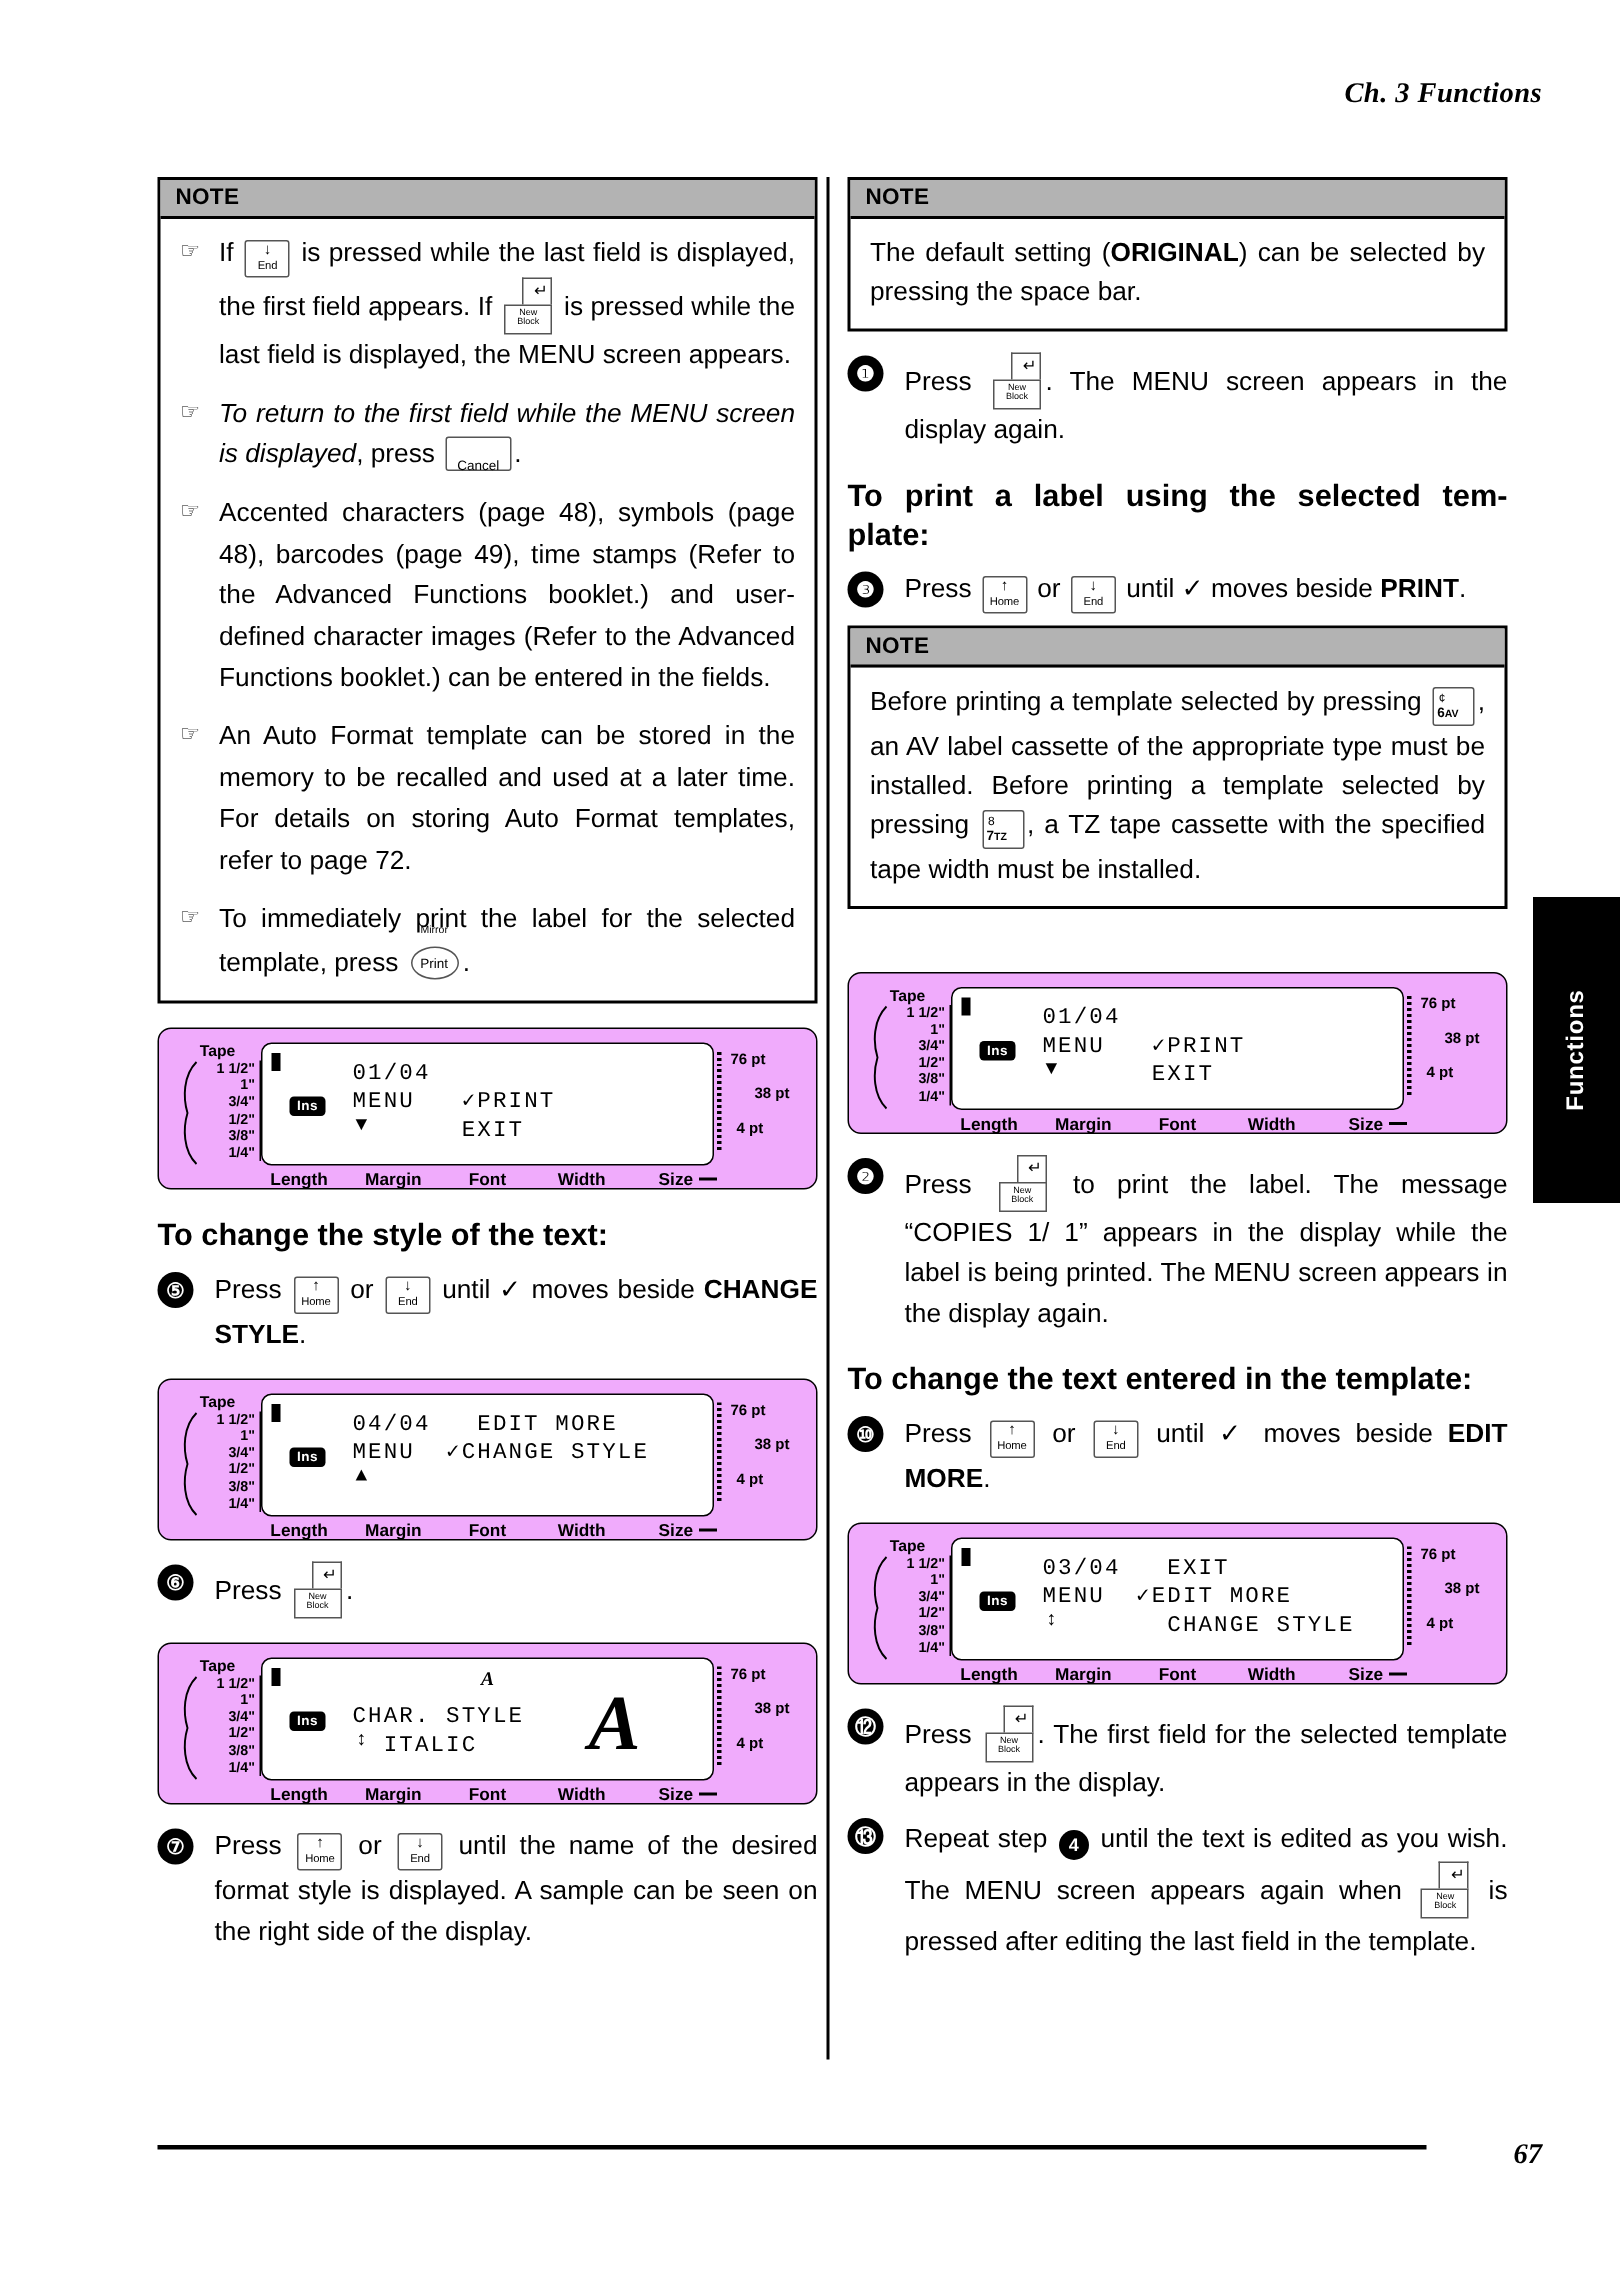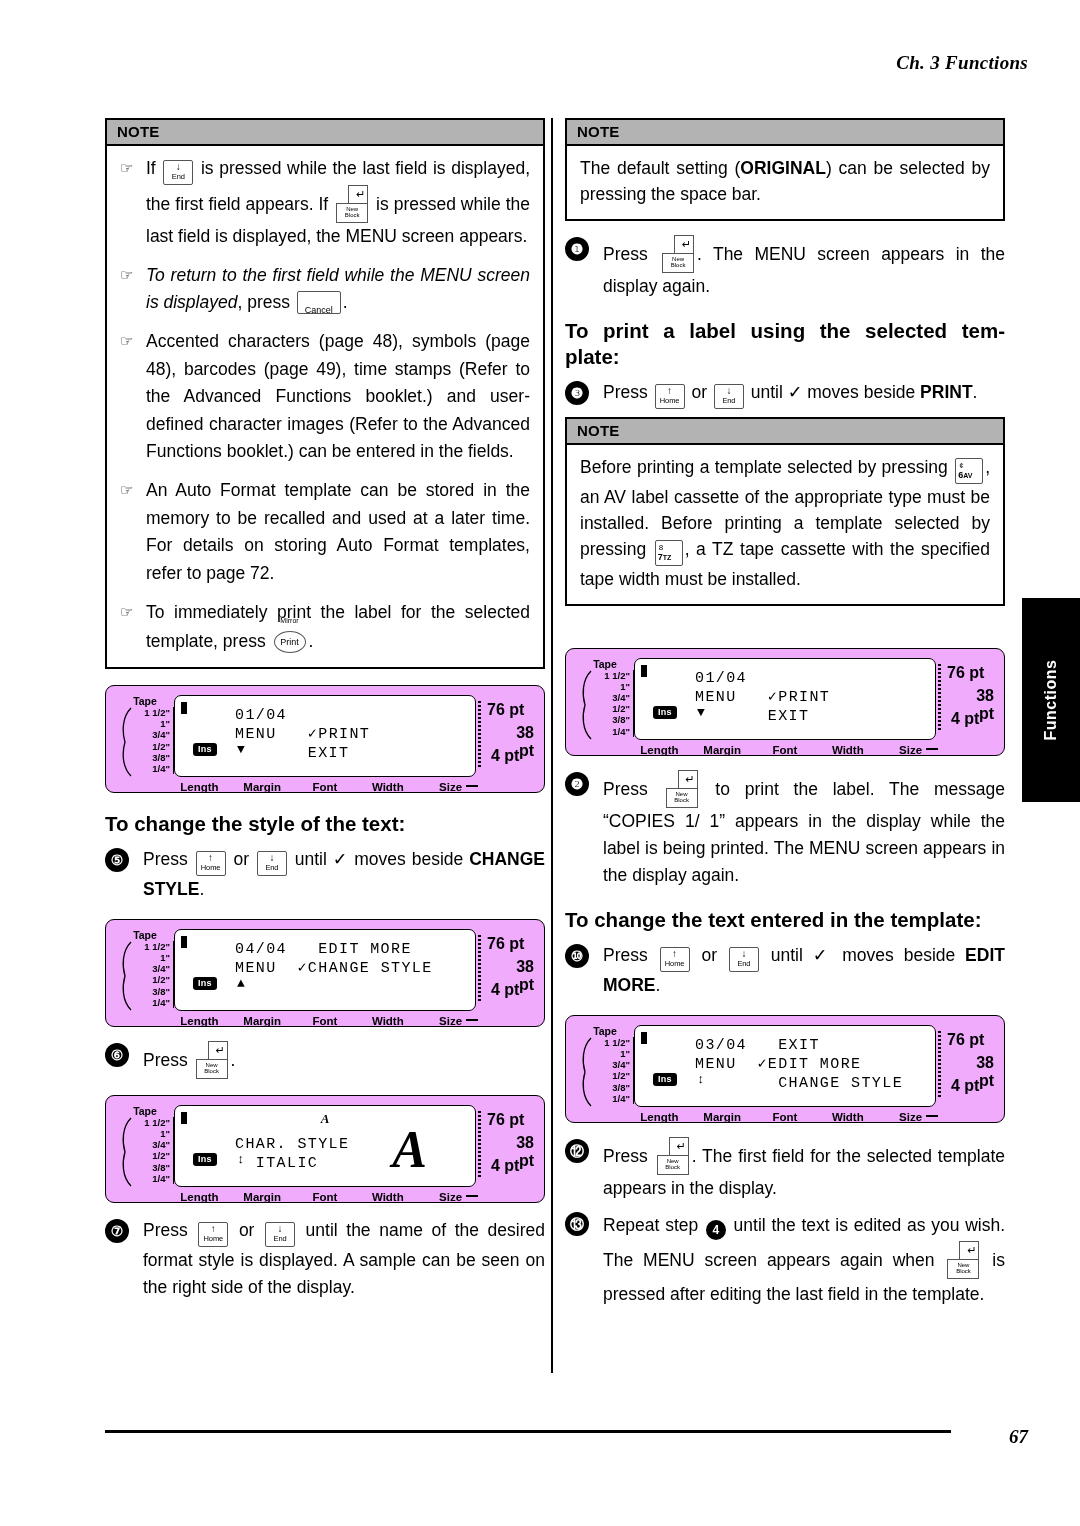--- a/index.html
+++ b/index.html
@@ -225,21 +225,21 @@
     position:relative;
     margin-left:0;
     background:#fff;
     font-family:"Liberation Mono", monospace;
   }
   .cursor-blk {
     position:absolute; left:6px; top:6px;
     width:6px; height:12px; background:#000;
   }
   .ins-badge {
-    position:absolute; left:18px; top:47px;
+    position:absolute; left:18px; top:35px;
     background:#000; color:#fff;
     font-family:"Liberation Sans", sans-serif;
     font-size:9px; font-weight:bold;
     padding:1px 5px 2px; border-radius:3px;
     letter-spacing:.3px;
   }
   .scr-lines {
     position:absolute; left:60px; top:10px; right:6px;
     font-size:15px; line-height:19px;
     letter-spacing:1.4px;
@@ -267,22 +267,22 @@
   .pt-col {
     flex:0 0 auto; width:58px; position:relative; height:82px;
     padding-left:5px;
   }
   .pt-dots {
     position:absolute; left:2px; top:6px;
     width:3px; height:66px;
     background:repeating-linear-gradient(to bottom,#000 0 2px,transparent 2px 4px);
   }
   .pt-col div.ptv {
-    font-size:16px; font-weight:bold;
-    text-align:right; padding-left:11px;
+    font-size:10px; font-weight:bold;
+    text-align:center; padding-left:11px;
   }
   .pt1 { position:absolute; top:6px; left:0; }
   .pt2 { position:absolute; top:29px; left:16px; }
   .pt3 { position:absolute; top:52px; left:4px; }
 
   
   .lcd-bottom {
     display:flex; margin-top:2px; position:relative;
     padding-left:62px; padding-right:62px;gap:20px;
   }

